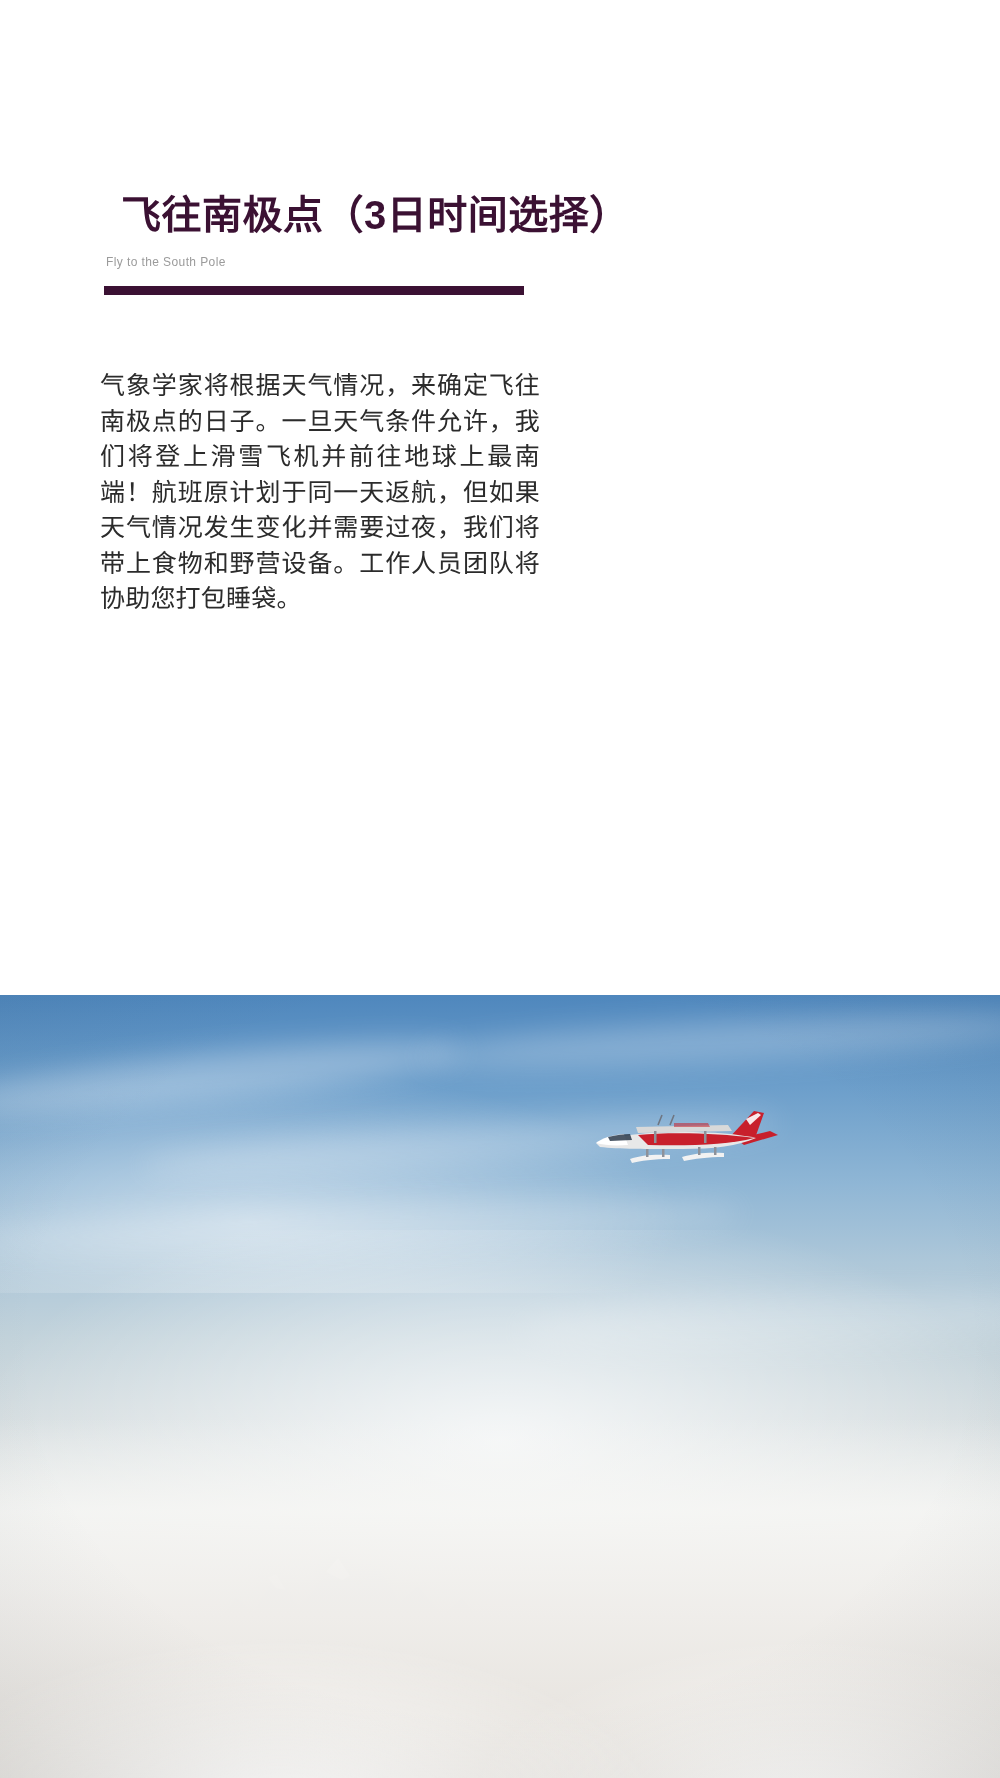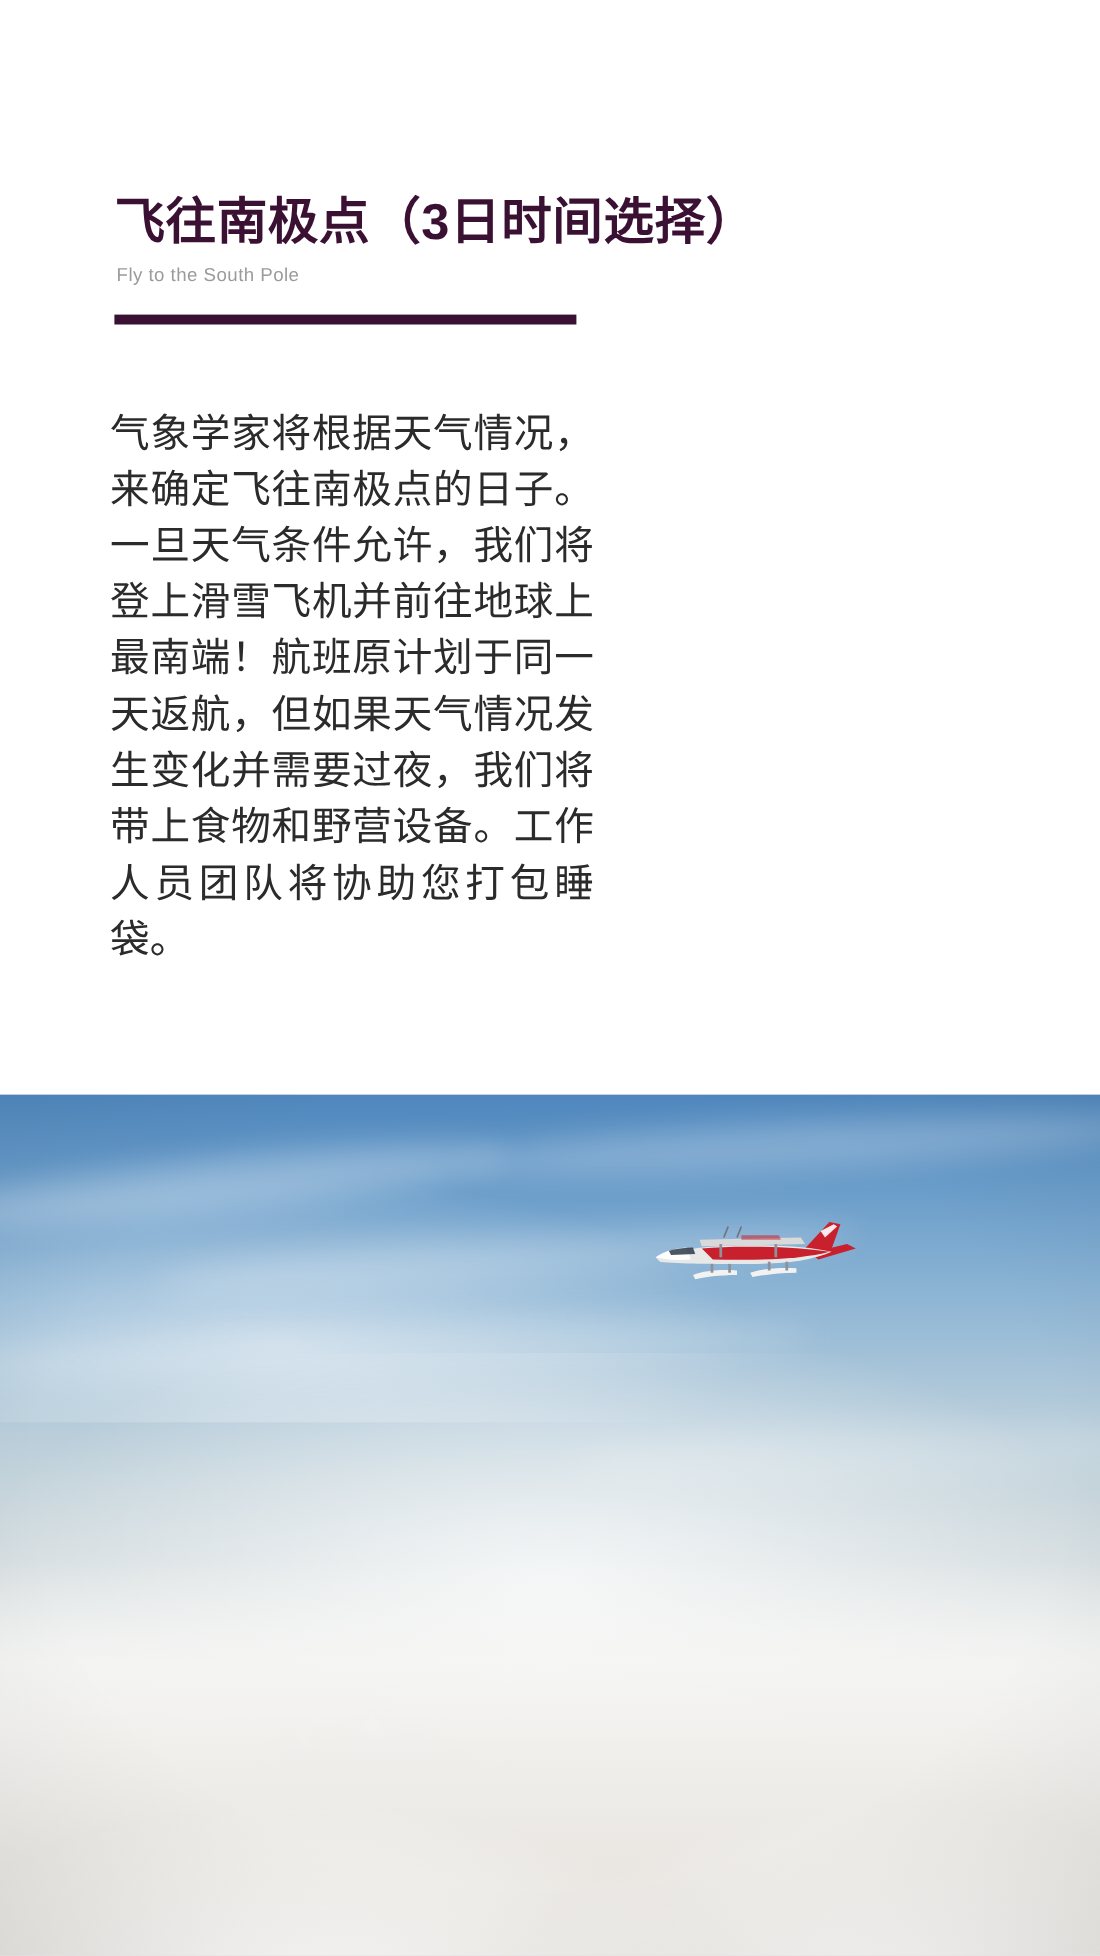--- a/index.html
+++ b/index.html
@@ -24,31 +24,31 @@
 
   
   .header {
     position: absolute;
     left: 104px;
     top: 175px;
     width: 800px;
   }
   .title-cn {
     font-family: "Liberation Sans", sans-serif;
-    font-size: 46px;
+    font-size: 40px;
     font-weight: 700;
     color: #3b1133;
     letter-spacing: 0.5px;
     line-height: 1.15;
-    margin: 0;
+    margin: 17px;
     white-space: nowrap;
   }
   .title-en {
     margin: 12px 0 0 2px;
-    font-size: 17px;
+    font-size: 12px;
     font-weight: 400;
     color: #9b9b9b;
     letter-spacing: 0.4px;
   }
   .title-rule {
     position: absolute;
     left: 104px;
     top: 286px;
     width: 420px;
     height: 9px;
@@ -58,21 +58,21 @@
   
   .copy {
     position: absolute;
     left: 100px;
     top: 368px;
     width: 440px;
   }
   .copy p {
     margin: 0 0 38px 0;
     font-family: "Liberation Sans", sans-serif;
-    font-size: 36px;
+    font-size: 25px;
     line-height: 1.42;
     color: #2b2b2b;
     text-align: justify;
     letter-spacing: 0.2px;
   }
   .copy p:last-child {
     margin-bottom: 0;
   }
 
   

